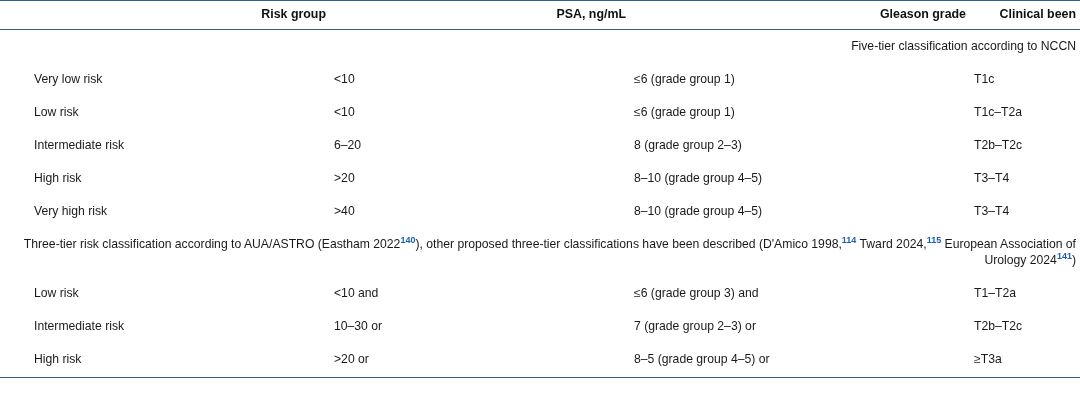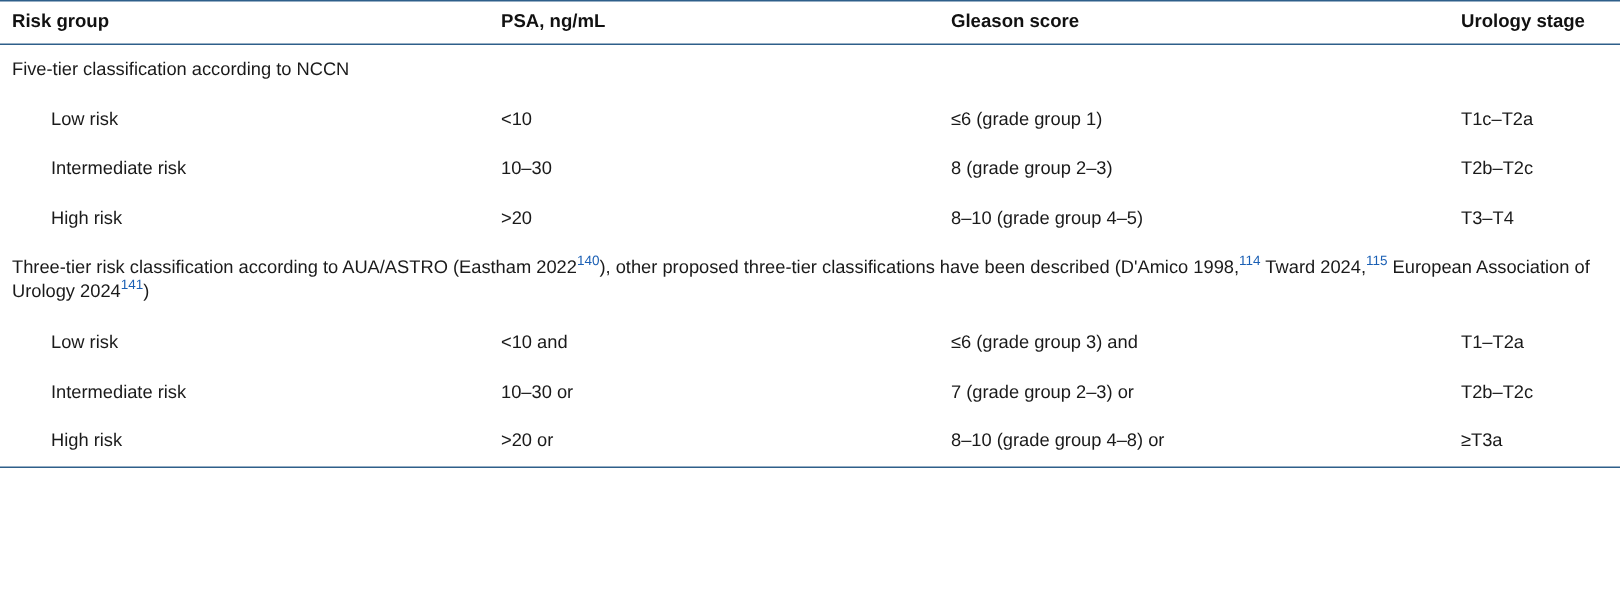--- a/index.html
+++ b/index.html
@@ -24,96 +24,110 @@
     border-collapse: collapse;
     table-layout: fixed;
     font-size: 12.2px;
   }
   table.risk-table col.c1 { width: 330px; }
   table.risk-table col.c2 { width: 300px; }
   table.risk-table col.c3 { width: 340px; }
   table.risk-table col.c4 { width: 110px; }
 
   thead th {
-    text-align: left;
+    text-align: right;
     font-weight: bold;
     font-size: 12.4px;
     padding: 6px 4px 8px 4px;
     border-top: 1.3px solid #2e5f8a;
     border-bottom: 1.1px solid #2e5f8a;
     vertical-align: bottom;
     color: #111111;
   }
   thead th.first { padding-left: 8px; }
 
   tbody td {
     padding: 8.5px 4px 8.5px 4px;
     vertical-align: top;
     line-height: 1.3;
   }
   tbody tr.section td {
     padding-top: 9px;
     padding-bottom: 9px;
+    text-align: right;
   }
   tbody td.first { padding-left: 8px; }
   tbody td.indent { padding-left: 34px; }
   tr.last-row td {
     border-bottom: 1.3px solid #2e5f8a;
     padding-bottom: 9px;
   }
   sup.ref {
     color: #1a5fb4;
     font-size: 9px;
     vertical-align: super;
     line-height: 0;
+    font-weight: bold;
   }
   .section-text {
     display: block;
   }
 </style>
 </head>
 <body>
 
 <div class="table-wrap">
   <table class="risk-table">
     <colgroup>
       <col class="c1">
       <col class="c2">
       <col class="c3">
       <col class="c4">
     </colgroup>
     <thead>
       <tr>
         <th class="first">Risk group</th>
         <th>PSA, ng/mL</th>
-        <th>Gleason score</th>
-        <th>Urology stage</th>
+        <th>Gleason grade</th>
+        <th>Clinical been</th>
       </tr>
     </thead>
     <tbody>
 
       <tr class="section">
         <td class="first" colspan="4">Five-tier classification according to NCCN</td>
       </tr>
 
       <tr>
+        <td class="indent">Very low risk</td>
+        <td>&lt;10</td>
+        <td>≤6 (grade group 1)</td>
+        <td>T1c</td>
+      </tr>
+      <tr>
         <td class="indent">Low risk</td>
         <td>&lt;10</td>
         <td>≤6 (grade group 1)</td>
         <td>T1c–T2a</td>
       </tr>
       <tr>
         <td class="indent">Intermediate risk</td>
-        <td>10–30</td>
+        <td>6–20</td>
         <td>8 (grade group 2–3)</td>
         <td>T2b–T2c</td>
       </tr>
       <tr>
         <td class="indent">High risk</td>
         <td>&gt;20</td>
+        <td>8–10 (grade group 4–5)</td>
+        <td>T3–T4</td>
+      </tr>
+      <tr>
+        <td class="indent">Very high risk</td>
+        <td>&gt;40</td>
         <td>8–10 (grade group 4–5)</td>
         <td>T3–T4</td>
       </tr>
 
       <tr class="section">
         <td class="first" colspan="4">
             <span class="section-text"><span>Three-tier risk classification according to AUA/ASTRO (Eastham 2022</span><sup class="ref">140</sup><span>), other proposed three-tier classifications have been described (D'Amico 1998,</span><sup class="ref">114</sup><span> Tward 2024,</span><sup class="ref">115</sup><span> European Association of Urology 2024</span><sup class="ref">141</sup><span>)</span></span>
           </td>
       </tr>
 
@@ -125,19 +139,19 @@
       </tr>
       <tr>
         <td class="indent">Intermediate risk</td>
         <td>10–30 or</td>
         <td>7 (grade group 2–3) or</td>
         <td>T2b–T2c</td>
       </tr>
       <tr class="last-row">
         <td class="indent">High risk</td>
         <td>&gt;20 or</td>
-        <td>8–10 (grade group 4–8) or</td>
+        <td>8–5 (grade group 4–5) or</td>
         <td>≥T3a</td>
       </tr>
 
     </tbody>
   </table>
 </div>
 
 </body></html>

